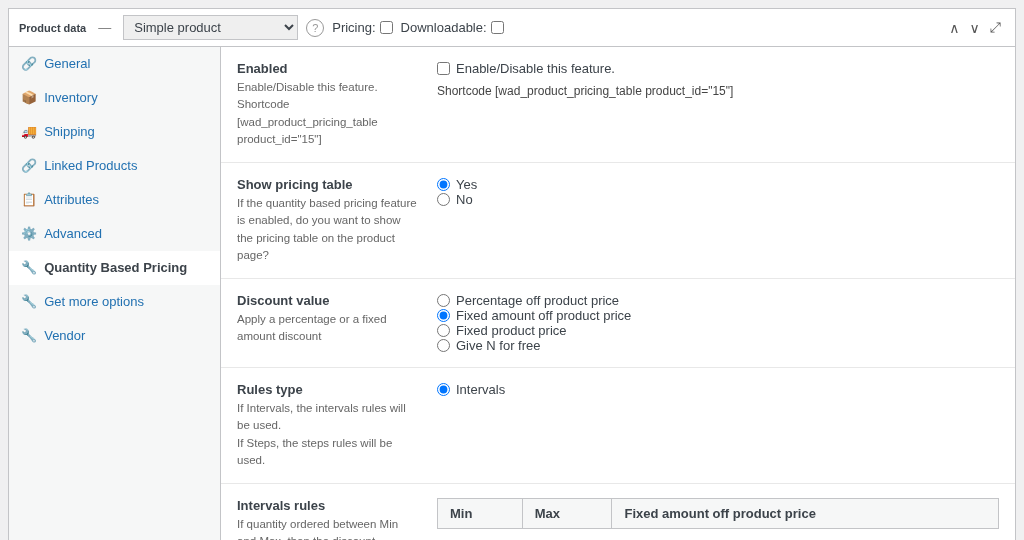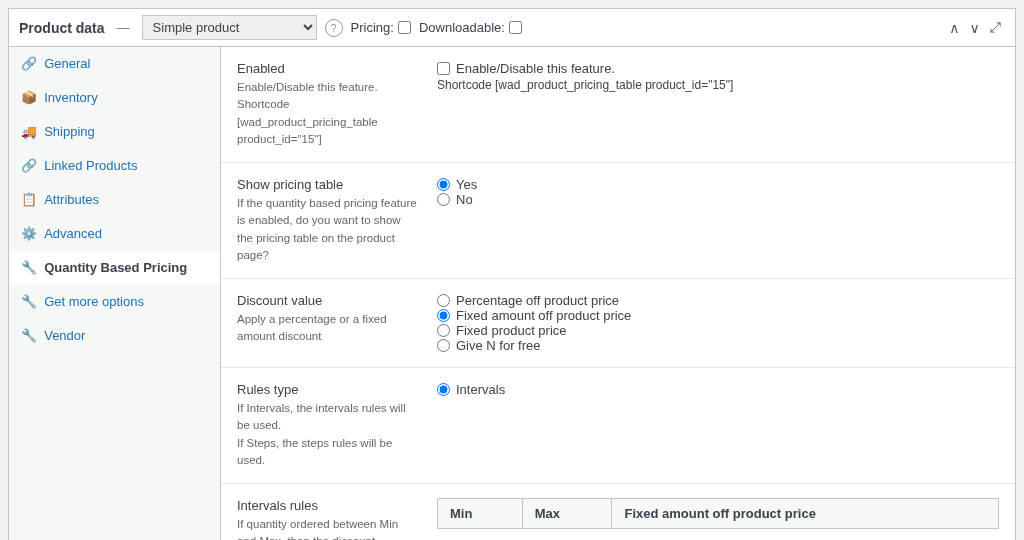--- a/index.html
+++ b/index.html
@@ -2,21 +2,21 @@
 <html><head>
   <meta charset="utf-8">
   <style>
     * { box-sizing: border-box; margin: 0; padding: 0; }
     body { font-family: -apple-system, BlinkMacSystemFont, "Segoe UI", Arial, sans-serif; font-size: 13px; background: #f0f0f1; color: #3c434a; }
 
     .product-data-wrapper { background: #fff; border: 1px solid #c3c4c7; margin: 8px; }
 
     
     .product-data-header { display: flex; align-items: center; padding: 6px 10px; border-bottom: 1px solid #c3c4c7; background: #fff; gap: 8px; }
-    .product-data-header .header-label { font-weight: 600; font-size: 14px; }
+    .product-data-header .header-label { font-weight: 600; font-size: 11px; }
     .product-data-header .dash { margin: 0 4px; color: #777; }
     .product-data-header select { border: 1px solid #c3c4c7; border-radius: 0; padding: 3px 6px; font-size: 13px; color: #3c434a; min-width: 160px; }
     .header-help { display: inline-flex; align-items: center; justify-content: center; width: 18px; height: 18px; border-radius: 50%; border: 1px solid #999; color: #999; font-size: 11px; cursor: pointer; }
     .header-check-group { display: flex; align-items: center; gap: 4px; font-size: 13px; }
     .header-check-group input[type="checkbox"] { margin: 0; }
     .header-arrows { margin-left: auto; display: flex; gap: 2px; }
     .header-arrows button { background: none; border: none; cursor: pointer; color: #555; font-size: 14px; padding: 2px 4px; }
 
     
     .product-data-body { display: flex; min-height: 480px; }
@@ -27,37 +27,37 @@
     .sidebar-item.active { background: #fff; border-right: none; color: #3c434a; font-weight: 600; }
     .sidebar-item .nav-icon { font-size: 13px; color: #2271b1; flex-shrink: 0; }
     .sidebar-item.active .nav-icon { color: #3c434a; }
 
     
     .main-content { flex: 1; padding: 0; overflow-y: auto; }
 
     
     .section-row { display: flex; padding: 14px 16px; border-bottom: 1px solid #e8e8e8; align-items: flex-start; gap: 20px; }
     .section-label { width: 180px; flex-shrink: 0; }
-    .section-label .label-title { font-weight: 400; font-size: 13px; margin-bottom: 3px; }
+    .section-label .label-title { font-weight: 700; font-size: 13px; margin-bottom: 3px; }
     .section-label .label-desc { font-size: 11.5px; color: #666; line-height: 1.5; }
     .section-content { flex: 1; }
 
     
     .radio-group { display: flex; flex-direction: column; }
     .radio-item { display: flex; align-items: center; gap: 6px; font-size: 13px; cursor: pointer; }
     .radio-item input[type="radio"] { margin: 0; cursor: pointer; }
 
     
     .intervals-table { width: 100%; border-collapse: collapse; border: 1px solid #c3c4c7; }
     .intervals-table th { background: #f6f7f7; border: 1px solid #c3c4c7; padding: 7px 12px; font-size: 13px; font-weight: 600; text-align: left; }
 
     
     .inline-check-row { display: flex; align-items: center; gap: 6px; font-size: 13px; }
 
-    .shortcode-value { font-size: 12px; color: #444; margin-top: 2px; }
+    .shortcode-value { font-size: 12px; color: #444; margin-top: 8px; }
   </style>
 </head>
 <body>
 
 <div class="product-data-wrapper">
 
   <div class="product-data-header">
     <span class="header-label">Product data</span>
     <span class="dash">—</span>
     <select>

